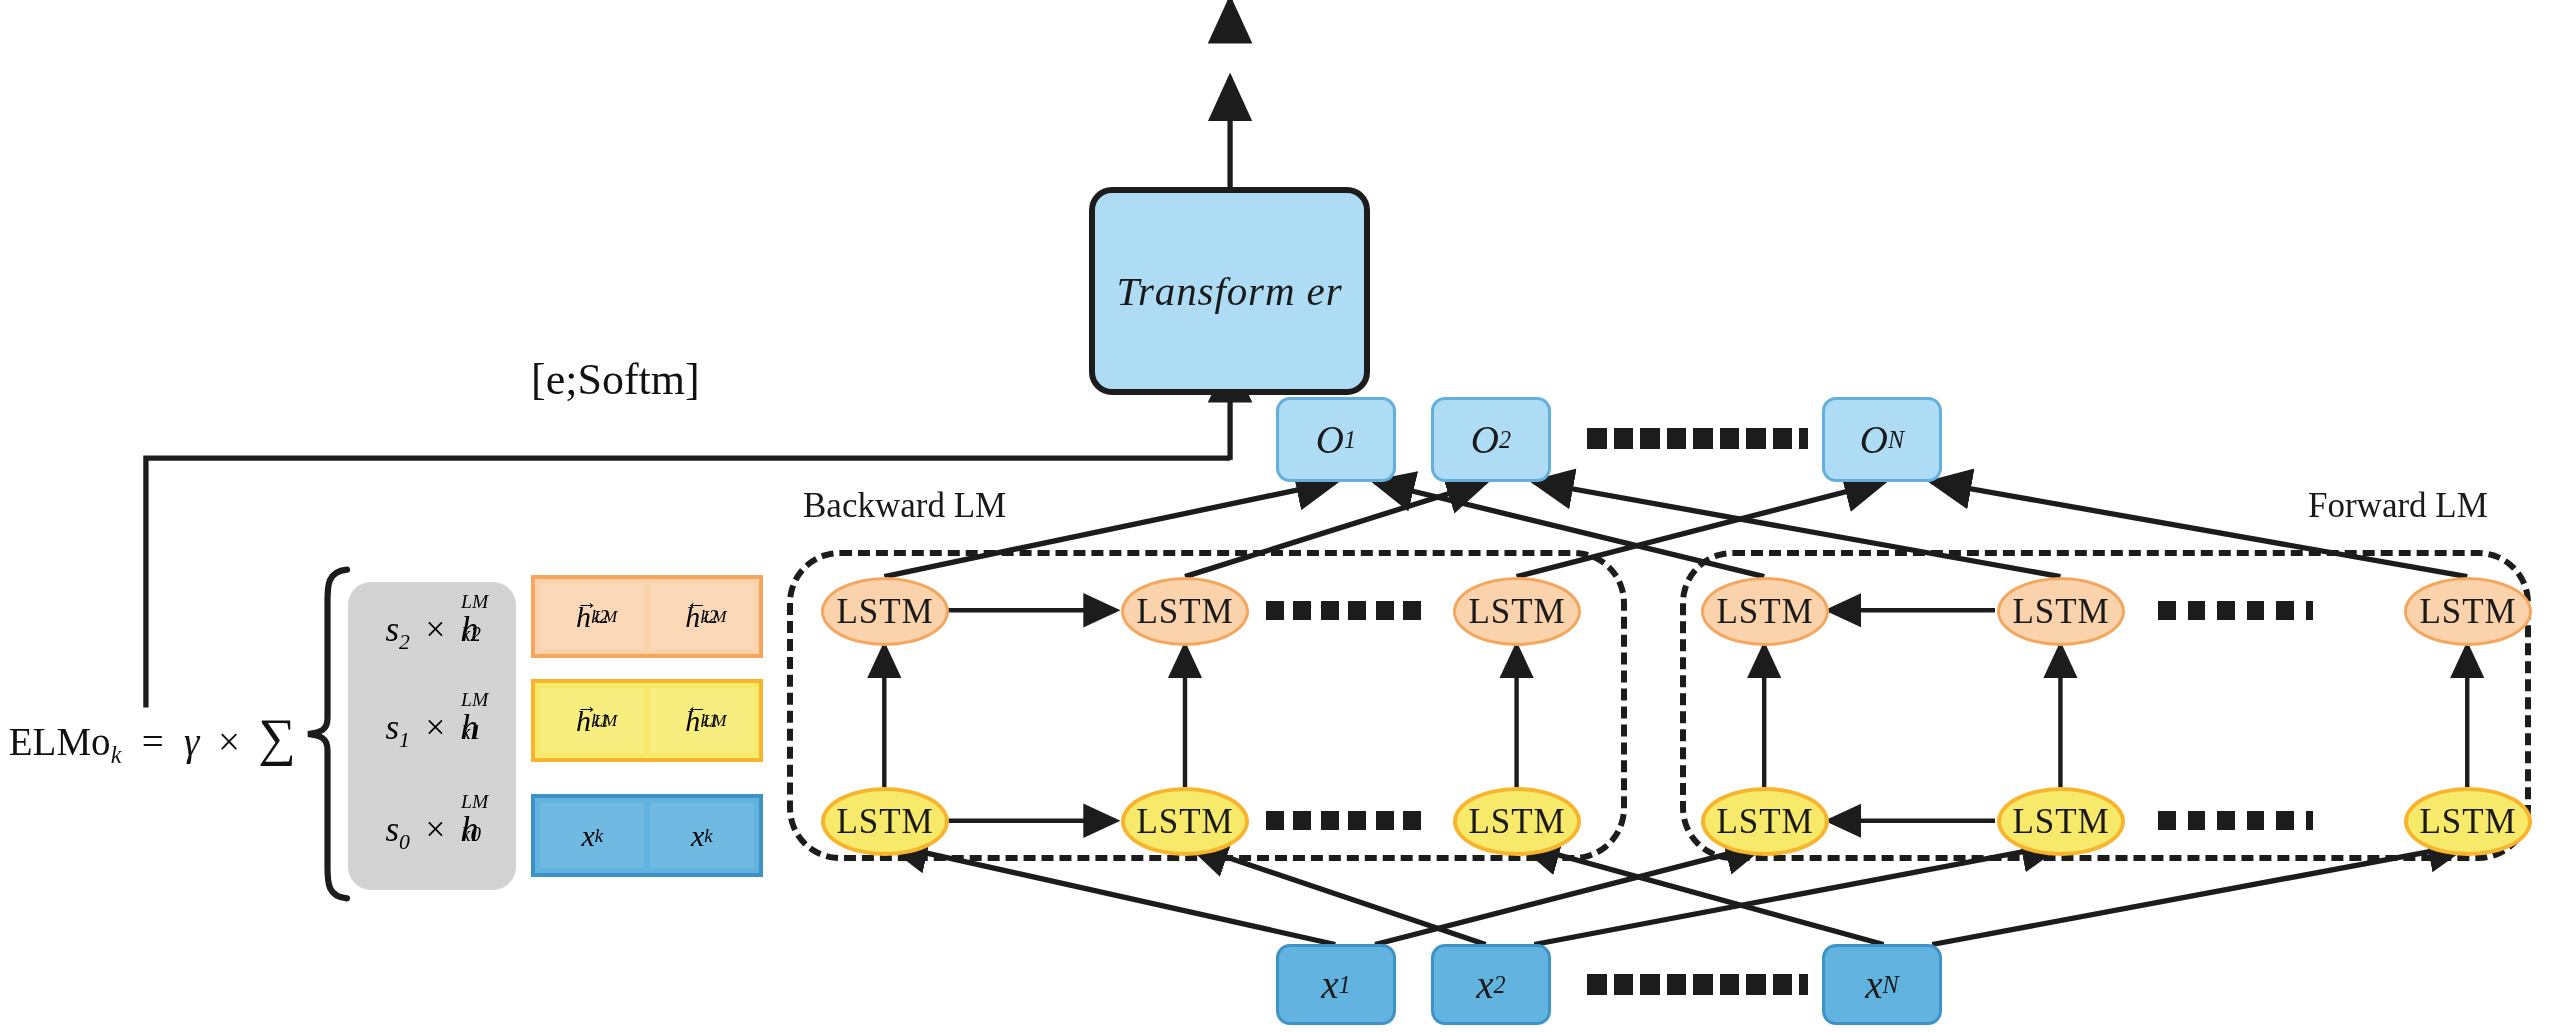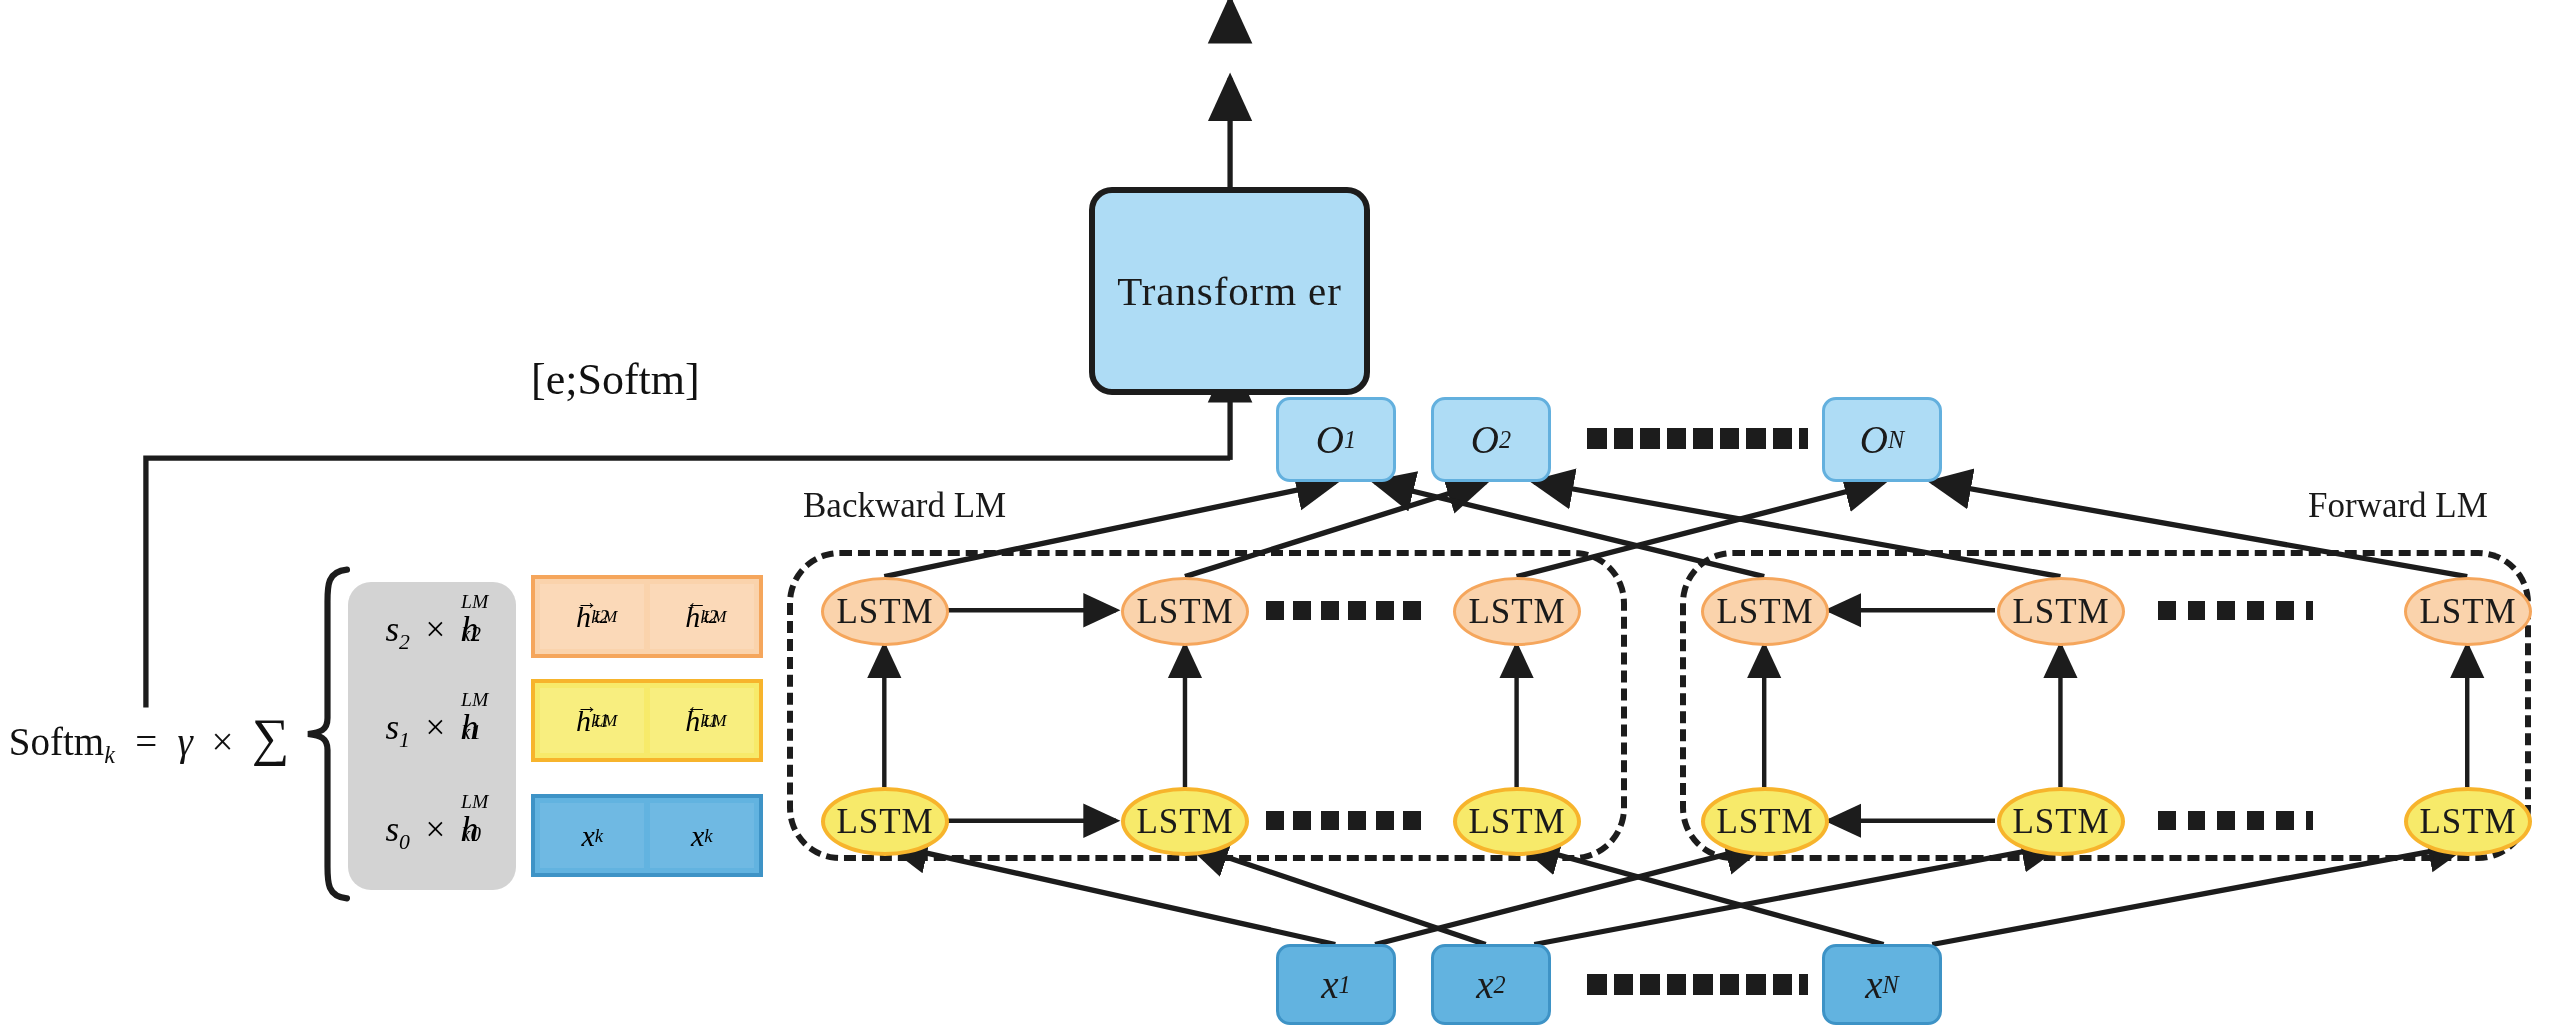--- a/index.html
+++ b/index.html
@@ -108,21 +108,21 @@
     <line x1="2790" y1="890" x2="2790" y2="730" stroke="#1c1c1c" stroke-width="5" marker-end="url(#ah)"></line>
 
     <line x1="1072" y1="690" x2="1262" y2="690" stroke="#1c1c1c" stroke-width="5" marker-end="url(#ah)"></line>
     <line x1="1072" y1="928" x2="1262" y2="928" stroke="#1c1c1c" stroke-width="5" marker-end="url(#ah)"></line>
 
     <line x1="2256" y1="690" x2="2068" y2="690" stroke="#1c1c1c" stroke-width="5" marker-end="url(#ah)"></line>
     <line x1="2256" y1="928" x2="2068" y2="928" stroke="#1c1c1c" stroke-width="5" marker-end="url(#ah)"></line>
   </svg>
 
 
-  <div class="node transformer" style="left:1089px;top:187px;width:281px;height:208px;">Transform er</div>
+  <div class="node transformer" style="left:1089px;top:187px;width:281px;height:208px;font-style:italic;">Transform er</div>
 
   <div class="elmolabel" style="left:531px;top:354px;">[e;Softm]</div>
 
   <div class="node obox" style="left:1276px;top:397px;width:120px;height:85px;">
     <span class="it">O</span>
       <span class="sub">1</span>
   </div>
   <div class="node obox" style="left:1431px;top:397px;width:120px;height:85px;">
     <span class="it">O</span>
       <span class="sub">2</span>
@@ -215,21 +215,21 @@
     <i style="width:19.5px;height:21px"></i>
       <i style="width:19.5px;height:21px"></i>
       <i style="width:8.8px;height:21px"></i>
   </div>
   <div class="node xbox" style="left:1822px;top:944px;width:120px;height:81px;">
     <span class="it">x</span>
       <span class="sub">N</span>
   </div>
 
   <div class="formula" style="left:8.8px;top:707px;">
-    <span>Softm</span><span class="sub">k</span>
+    <span>ELMo</span><span class="sub">k</span>
     <span style="margin:0 10.6px">=</span>
     <span class="it">γ</span>
     <span style="margin:0 8.8px">×</span>
     <span style="font-size:1.35em">∑</span>
   </div>
 
   <svg style="position:absolute;left:301px;top:566px;width:53px;height:336px;" viewBox="0 0 60 380">
     <path d="M52 4 C30 6 30 22 30 40 L30 172 C30 186 22 188 8 190 C22 192 30 194 30 208 L30 340 C30 358 30 374 52 376" fill="none" stroke="#1c1c1c" stroke-width="7" stroke-linecap="round"></path>
   </svg>
 

